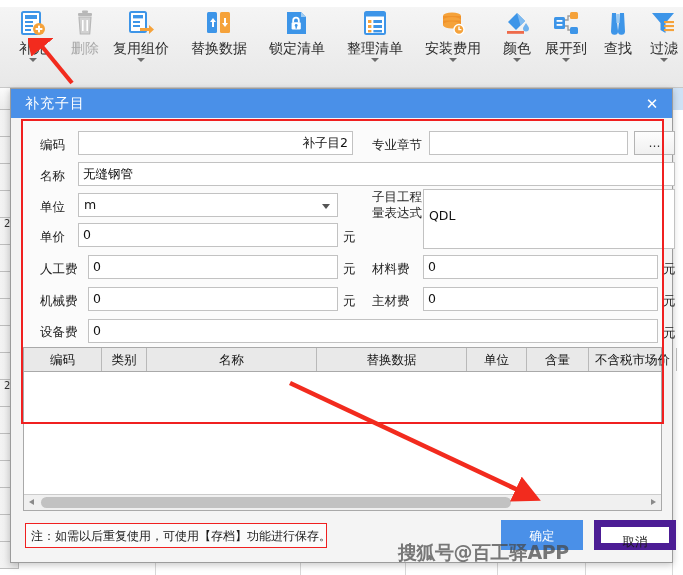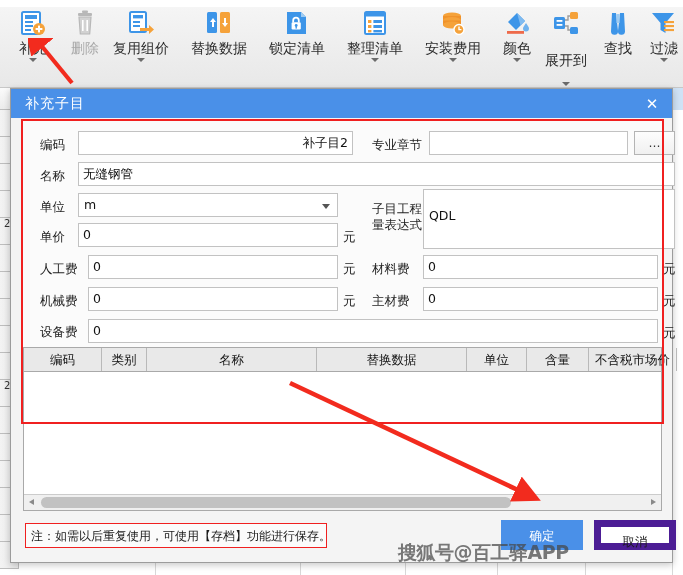--- a/index.html
+++ b/index.html
@@ -515,21 +515,21 @@
         <path d="M6 13 l9 -9 8 8 -9 9 z" fill="#3d95e8"></path>
         <path d="M15 4 l8 8 -4.5 4.5 z" fill="#7fbaf0"></path>
         <path d="M24 14 c2 3 3 4.2 3 5.6 a3 3 0 0 1 -6 0 c0 -1.4 1 -2.6 3 -5.6 z" fill="#6fb2ee"></path>
         <rect x="5" y="22" width="17" height="2.8" fill="#ee6a4a"></rect>
       </svg>
     </div>
     <div class="rb-label">颜色</div>
     <div class="rb-caret"></div>
   </div>
 
-  <div class="rb-group" style="left:538px;width:56px;gap:12px;">
+  <div class="rb-group" style="left:538px;width:56px;">
     <div class="rb-ico">
       <svg width="30" height="30" viewBox="0 0 30 30">
         <rect x="3" y="8" width="11" height="12" rx="1.5" fill="#3d95e8"></rect>
         <rect x="5.6" y="11" width="5.8" height="1.8" fill="#fff"></rect>
         <rect x="5.6" y="15" width="5.8" height="1.8" fill="#fff"></rect>
         <rect x="19" y="3" width="8" height="7" rx="1.5" fill="#f5a23a"></rect>
         <rect x="19" y="18" width="8" height="7" rx="1.5" fill="#3d95e8"></rect>
         <path d="M14 11 h3 v-4 h2" stroke="#9c9c9c" stroke-width="1.4" fill="none"></path>
         <path d="M14 17 h3 v4 h2" stroke="#9c9c9c" stroke-width="1.4" fill="none"></path>
       </svg>
@@ -616,21 +616,21 @@
 
     <div class="fld-label" style="left:17px; top:47px;">名称</div>
     <div class="txtbox" style="left:55px; top:41px; width:597px;">无缝钢管</div>
 
     <div class="fld-label" style="left:17px; top:78px;">单位</div>
     <div class="combo" style="left:55px; top:72px; width:260px;">
       <div class="combo-val">m</div>
       <div class="combo-arrow"></div>
     </div>
 
-    <div class="fld-label" style="left:349px; top:80px; width:50px; line-height:16px; white-space:normal;">子目工程量表达式</div>
+    <div class="fld-label" style="left:349px; top:68px; width:50px; line-height:16px; white-space:normal;">子目工程量表达式</div>
     <div class="area-box" style="left:400px; top:68px; width:252px; height:60px;">
       <span>QDL</span>
     </div>
 
     <div class="fld-label" style="left:17px; top:108px;">单价</div>
     <div class="txtbox" style="left:55px; top:102px; width:260px;">0</div>
     <div class="unit-suffix" style="left:320px; top:108px;">元</div>
 
     <div class="fld-label" style="left:17px; top:140px;">人工费</div>
     <div class="txtbox" style="left:65px; top:134px; width:250px;">0</div>

